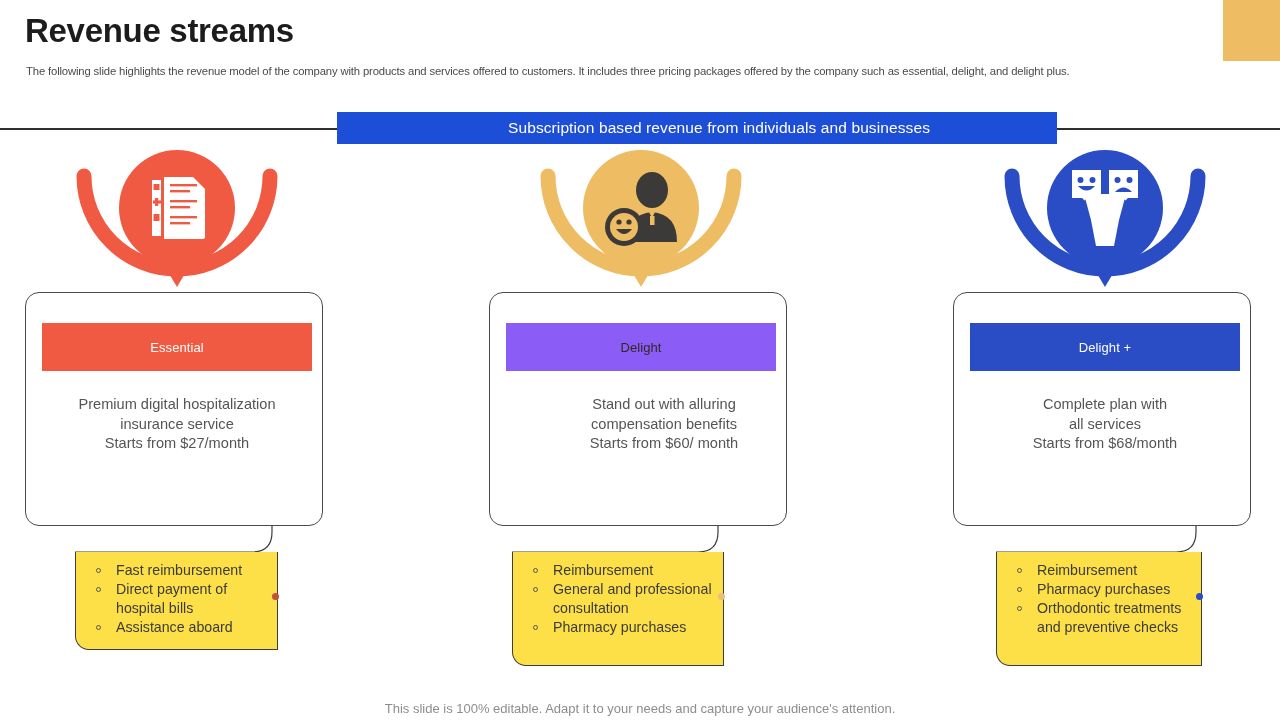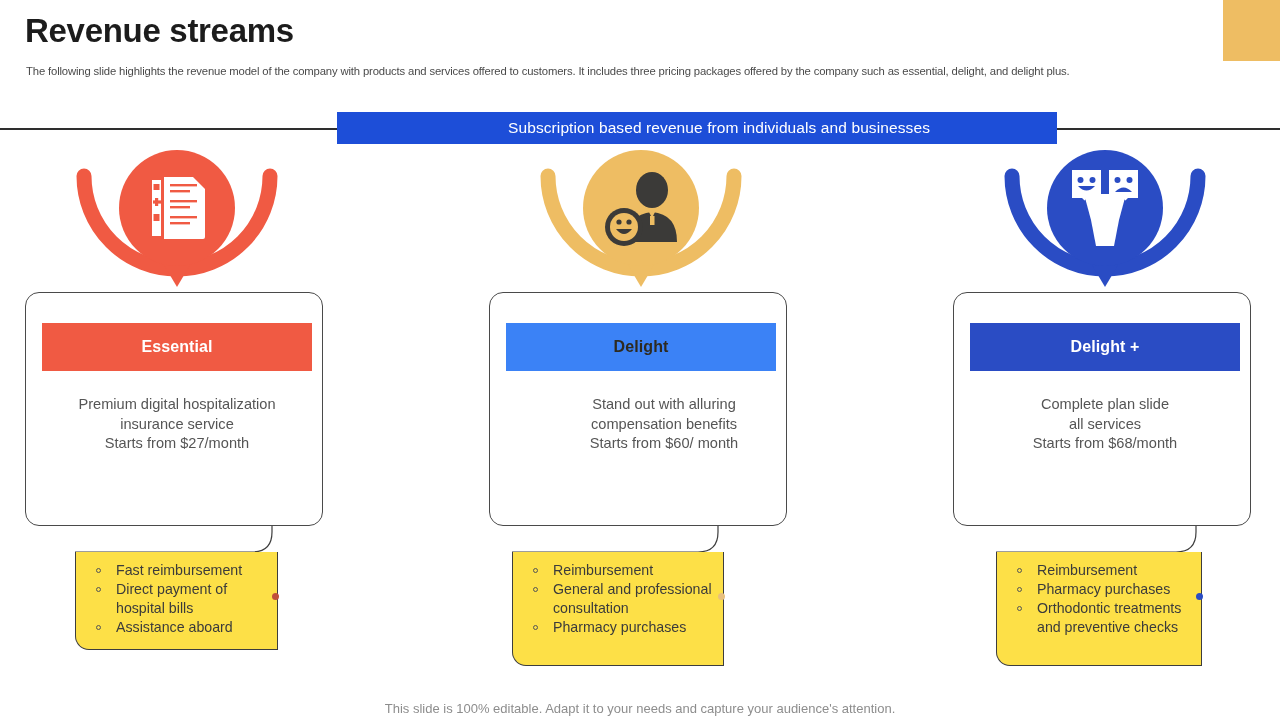--- a/index.html
+++ b/index.html
@@ -110,22 +110,22 @@
     position: absolute;
     left: 16px;
     top: 30px;
     width: 270px;
     height: 48px;
     display: flex;
     align-items: center;
     justify-content: center;
   }
   .card-head .plan-name {
-    font-size: 16px;
-    font-weight: bold;
+    font-size: 13px;
+    font-weight: normal;
     letter-spacing: 0.1px;
   }
   .card-body {
     position: absolute;
     left: 12px;
     top: 102px;
     width: 278px;
     font-size: 14.6px;
     color: #555555;
     line-height: 19.5px;
@@ -293,21 +293,21 @@
         <circle cx="100" cy="77" r="19" fill="#3b3a38"></circle>
         <circle cx="100" cy="77" r="14" fill="#eebd63"></circle>
         <circle cx="95" cy="72" r="2.6" fill="#3b3a38"></circle>
         <circle cx="105" cy="72" r="2.6" fill="#3b3a38"></circle>
         <path d="M 92 79 Q 100 89 108 79 Z" fill="#3b3a38"></path>
       </g>
     </svg>
   </div>
 
   <div class="card">
-    <div class="card-head" style="background:#3b82f6">
+    <div class="card-head" style="background:#8b5cf6">
       <span class="plan-name" style="color:#2e2a20">Delight</span>
     </div>
     <div class="card-body leftish">
       <div>Stand out with alluring</div>
       <div>compensation benefits</div>
       <div>Starts from $60/ month</div>
     </div>
   </div>
 
   <svg class="connector" width="300" height="60" viewBox="0 0 300 60">
@@ -349,21 +349,21 @@
         <path d="M 127 42 Q 135.5 33 144 42 Z" fill="#2a4cc4"></path>
       </g>
     </svg>
   </div>
 
   <div class="card">
     <div class="card-head" style="background:#2a4cc4">
       <span class="plan-name" style="color:#ffffff">Delight +</span>
     </div>
     <div class="card-body centered">
-      <div>Complete plan slide</div>
+      <div>Complete plan with</div>
       <div>all services</div>
       <div>Starts from $68/month</div>
     </div>
   </div>
 
   <svg class="connector" width="300" height="60" viewBox="0 0 300 60">
     <path d="M 61 32 H 241 Q 261 32 261 12 V 0" fill="none" stroke="#3d3d3d" stroke-width="1.2"></path>
   </svg>
 
   <div class="bullets">

